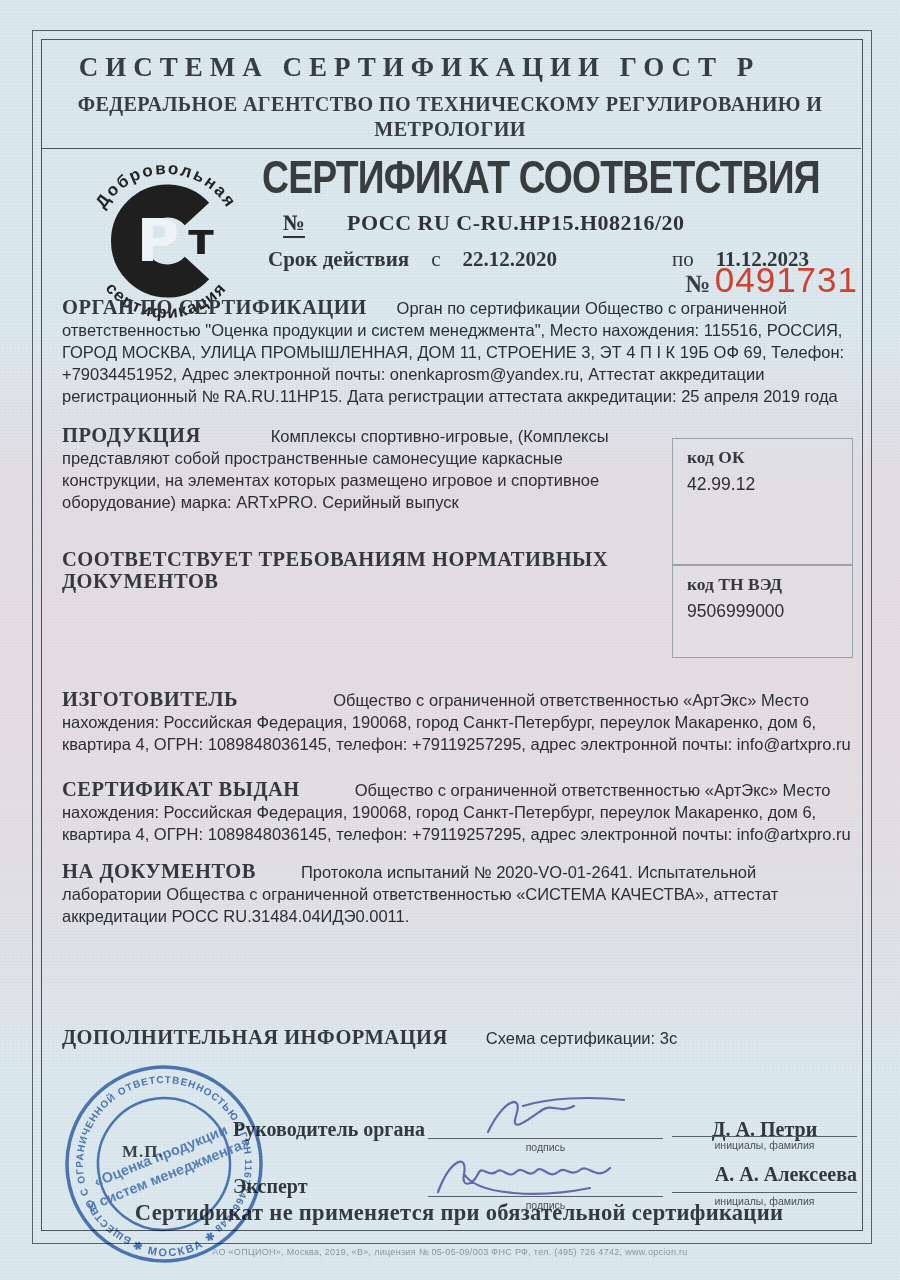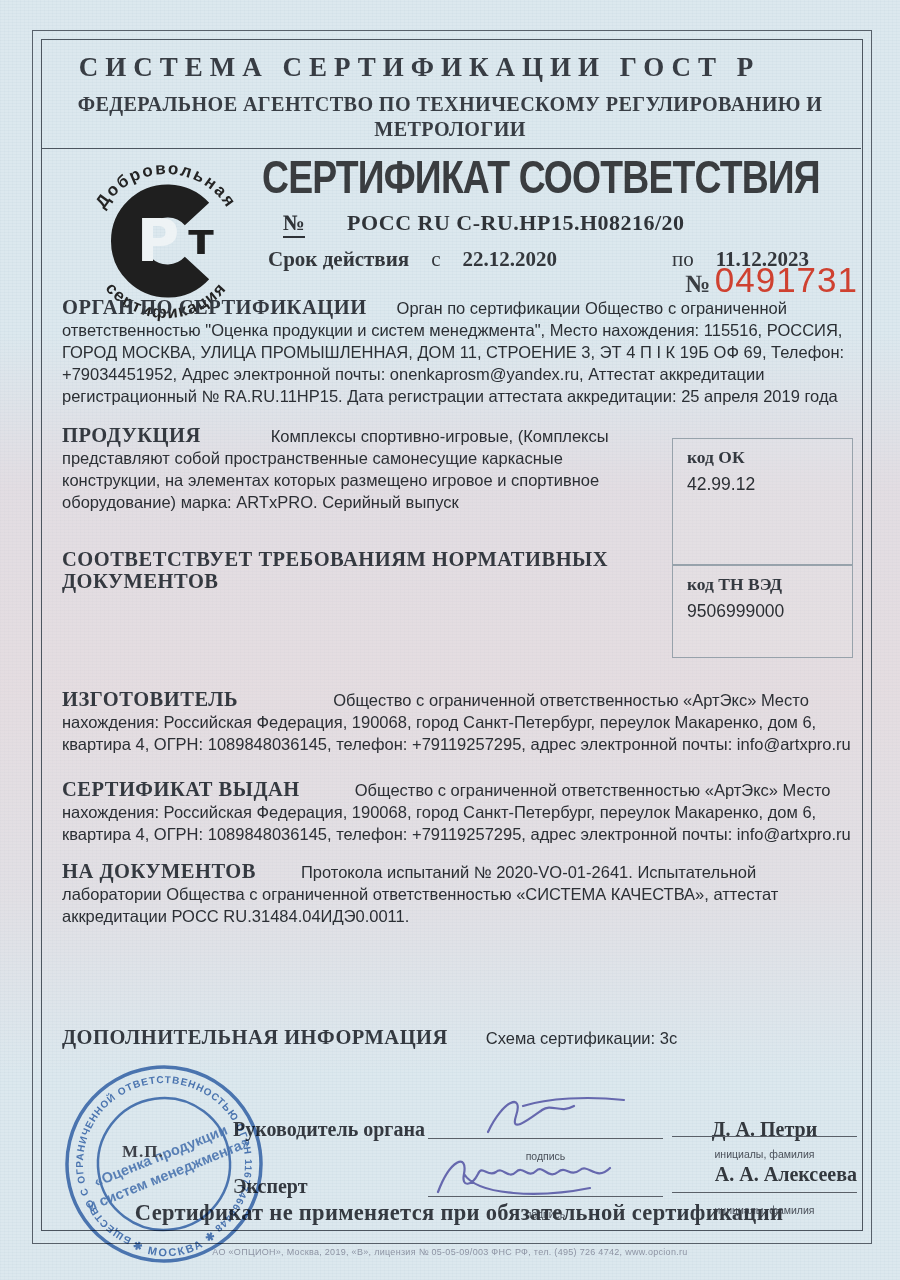--- a/index.html
+++ b/index.html
@@ -49,21 +49,21 @@
 
   .section{line-height:22px;font-size:16.5px;color:#2b2f34;}
   .section .h{font-family:"Liberation Serif",serif;font-weight:bold;font-size:20.5px;color:#343940;letter-spacing:.5px;}
   .section .gap{display:inline-block;width:30px;}
 
   .codebox{border:1px solid #97a2ab;padding:8px 0 0 14px;box-sizing:border-box;background:rgba(255,255,255,.06);}
   .codebox .cl{font-family:"Liberation Serif",serif;font-weight:bold;font-size:17.5px;color:#343940;}
   .codebox .cv{font-size:17.5px;margin-top:6px;color:#2b2f34;}
 
   .sigrow-label{font-family:"Liberation Serif",serif;font-weight:bold;font-size:20px;color:#343940;text-align:center;}
-  .sigline{border-top:1.5px solid #5a6068;text-align:center;font-size:10.5px;color:#4a505a;padding-top:11px;}
+  .sigline{border-top:1.5px solid #5a6068;text-align:center;font-size:10.5px;color:#4a505a;padding-top:2px;}
   .signame{text-align:center;font-family:"Liberation Serif",serif;font-weight:bold;font-size:20px;color:#33383e;}
   .note{font-family:"Liberation Serif",serif;font-weight:bold;font-size:22.5px;color:#353a41;text-align:center;letter-spacing:.3px;}
   .fineprint{font-size:9px;color:#8d93a3;text-align:center;letter-spacing:.3px;}
 
   .stamp{opacity:.88;mix-blend-mode:multiply;transform:rotate(-8deg);}
   .mp{font-family:"Liberation Serif",serif;font-weight:bold;font-size:17px;color:#3c4048;letter-spacing:1px;}
 </style>
 </head>
 <body>
 

